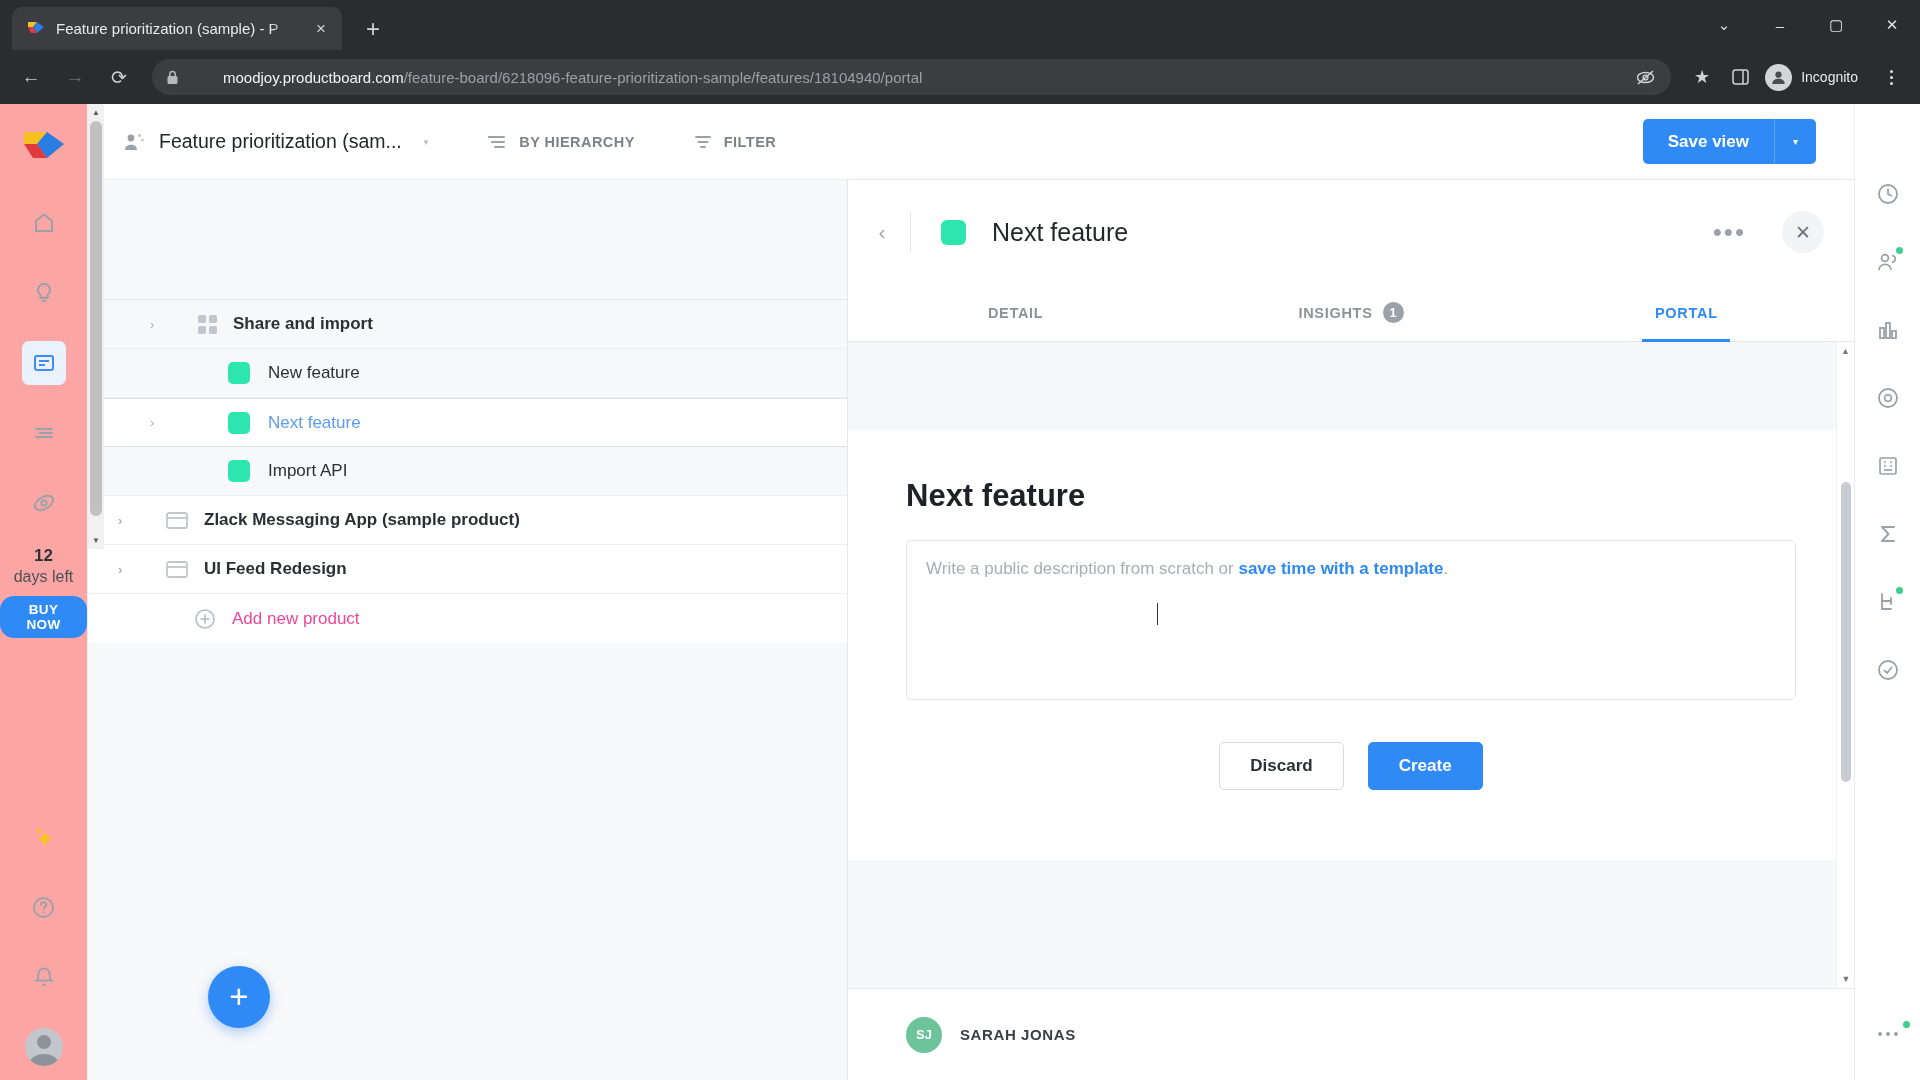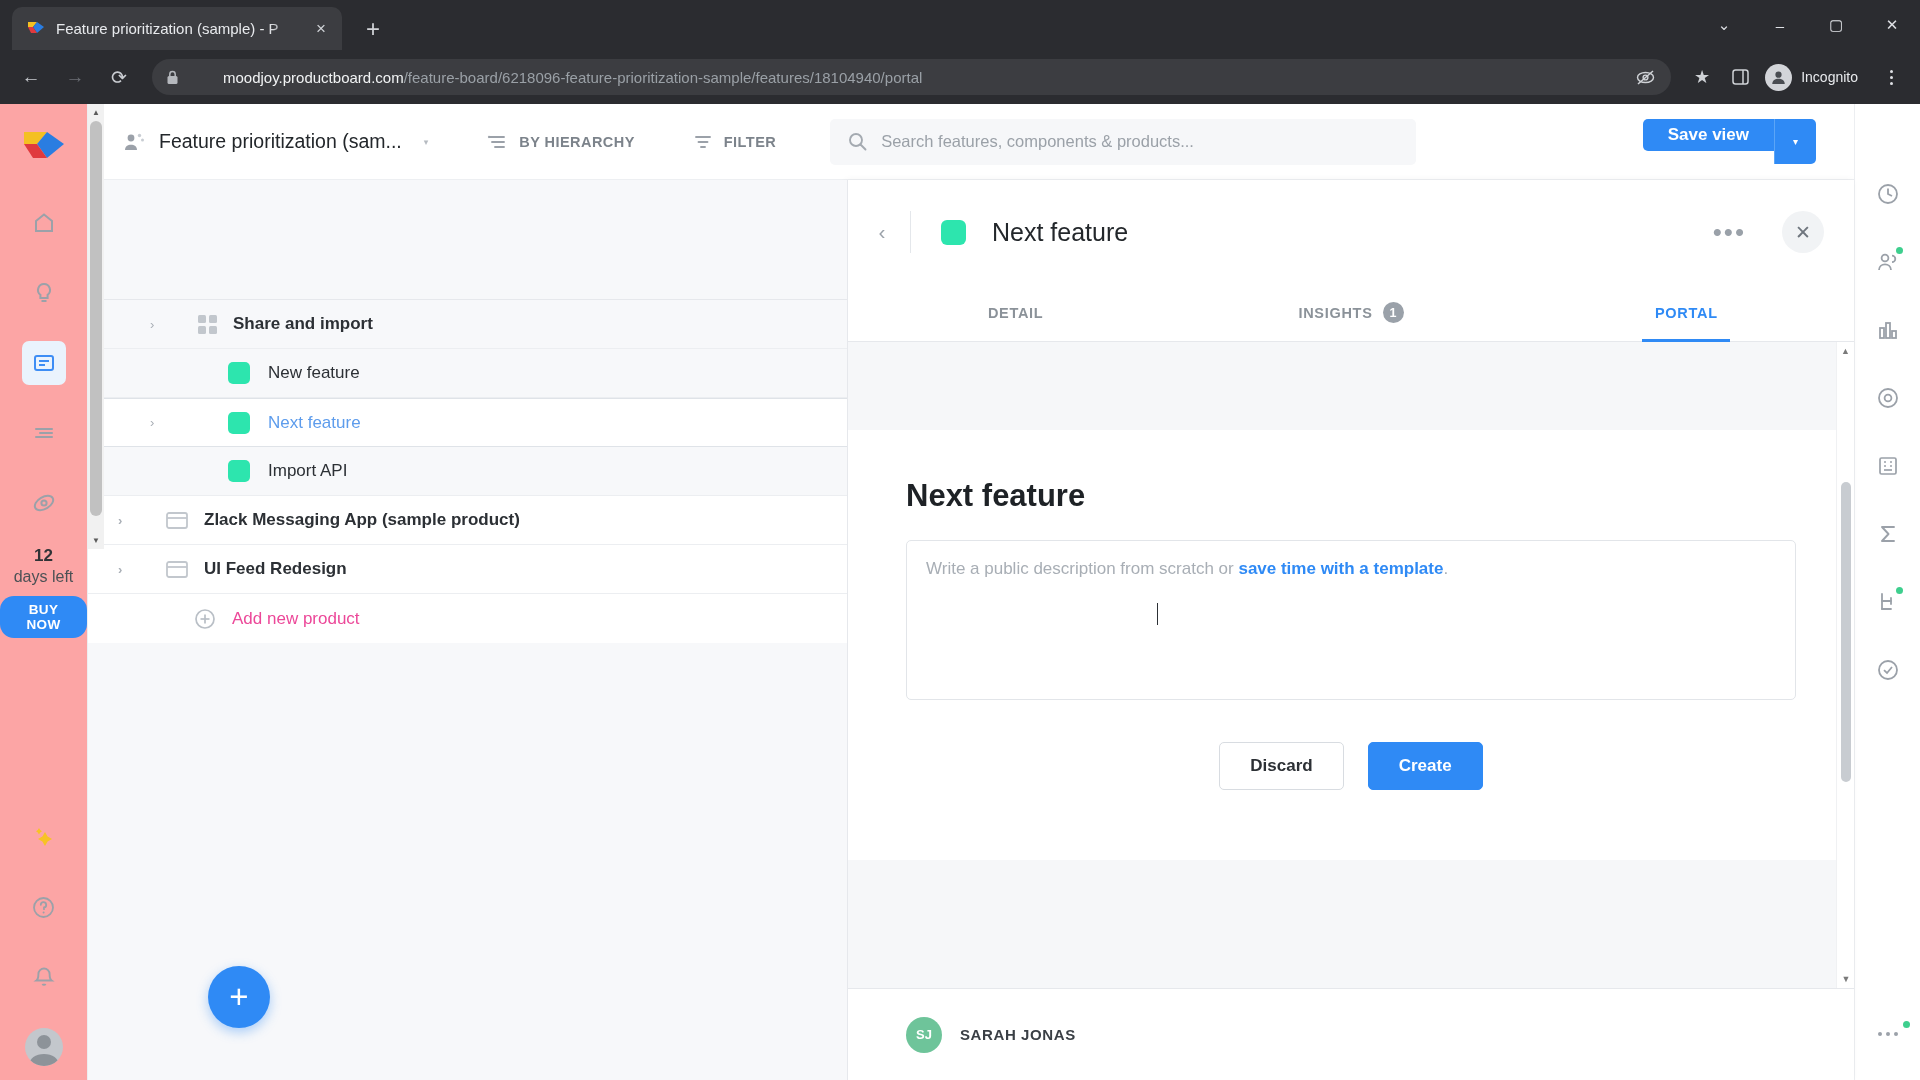--- a/index.html
+++ b/index.html
@@ -88,21 +88,21 @@
   .board-sel { display: flex; align-items: center; gap: 13px; }
   .board-title { font-size: 19.5px; color: #23272b; }
   .caret { color: #b6bbc1; font-size: 9px; margin-left: 9px; }
   .appbar-btn { display: flex; align-items: center; gap: 11px; margin-left: 58px; color: #7c838b;
     font-size: 14.5px; font-weight: 700; letter-spacing: .45px; }
   .search-box { margin-left: 54px; width: 586px; height: 46px; background: #f6f7f9; border-radius: 5px;
     display: flex; align-items: center; gap: 14px; padding: 0 18px; }
   .search-ph { color: #9ba1a8; font-size: 16.5px; }
   .save-view { margin-left: auto; margin-right: 38px; display: flex; }
   .save-view-main { background: #2f8af5; color: #fff; border: none; font-size: 17px; font-weight: 700;
-    padding: 0 25px; height: 32px; border-radius: 5px 0 0 5px; }
+    padding: 0 25px; height: 45px; border-radius: 5px 0 0 5px; }
   .save-view-caret { background: #2f8af5; color: #fff; border: none; width: 42px; height: 45px;
     border-radius: 0 5px 5px 0; border-left: 1px solid #5ba5f7; display: flex; align-items: center;
     justify-content: center; font-size: 10px; }
 
   .body-row { flex: 1; display: flex; min-height: 0; position: relative; }
 
   
   .tree { width: 760px; flex: 0 0 760px; background: #f7f8fa; border-right: 1px solid #e6e8ec;
     position: relative; overflow: hidden; }
   .tree-head { height: 120px; border-bottom: 1px solid #e6e8ec; background: #f7f8fa; }
@@ -392,29 +392,20 @@
         <span>
           <svg width="20" height="20" viewBox="0 0 20 20" fill="none" stroke="#9ba1a9" stroke-width="1.9" stroke-linecap="round">
               <line x1="3" y1="5" x2="17" y2="5"></line>
               <line x1="5.5" y1="10" x2="14.5" y2="10"></line>
               <line x1="8" y1="15" x2="12" y2="15"></line>
             </svg>
         </span>
         <span>FILTER</span>
       </div>
 
-      <div class="search-box">
-        <span>
-          <svg width="19" height="19" viewBox="0 0 19 19" fill="none" stroke="#a4aab1" stroke-width="1.9">
-              <circle cx="8" cy="8" r="6"></circle>
-              <line x1="12.5" y1="12.5" x2="17.5" y2="17.5" stroke-linecap="round"></line>
-            </svg>
-        </span>
-        <span class="search-ph">Search features, components &amp; products...</span>
-      </div>
 
       <div class="save-view">
         <button class="save-view-main">Save view</button>
         <button class="save-view-caret">▾</button>
       </div>
     </div>
 
     <div class="body-row">
 
       <div class="tree">

